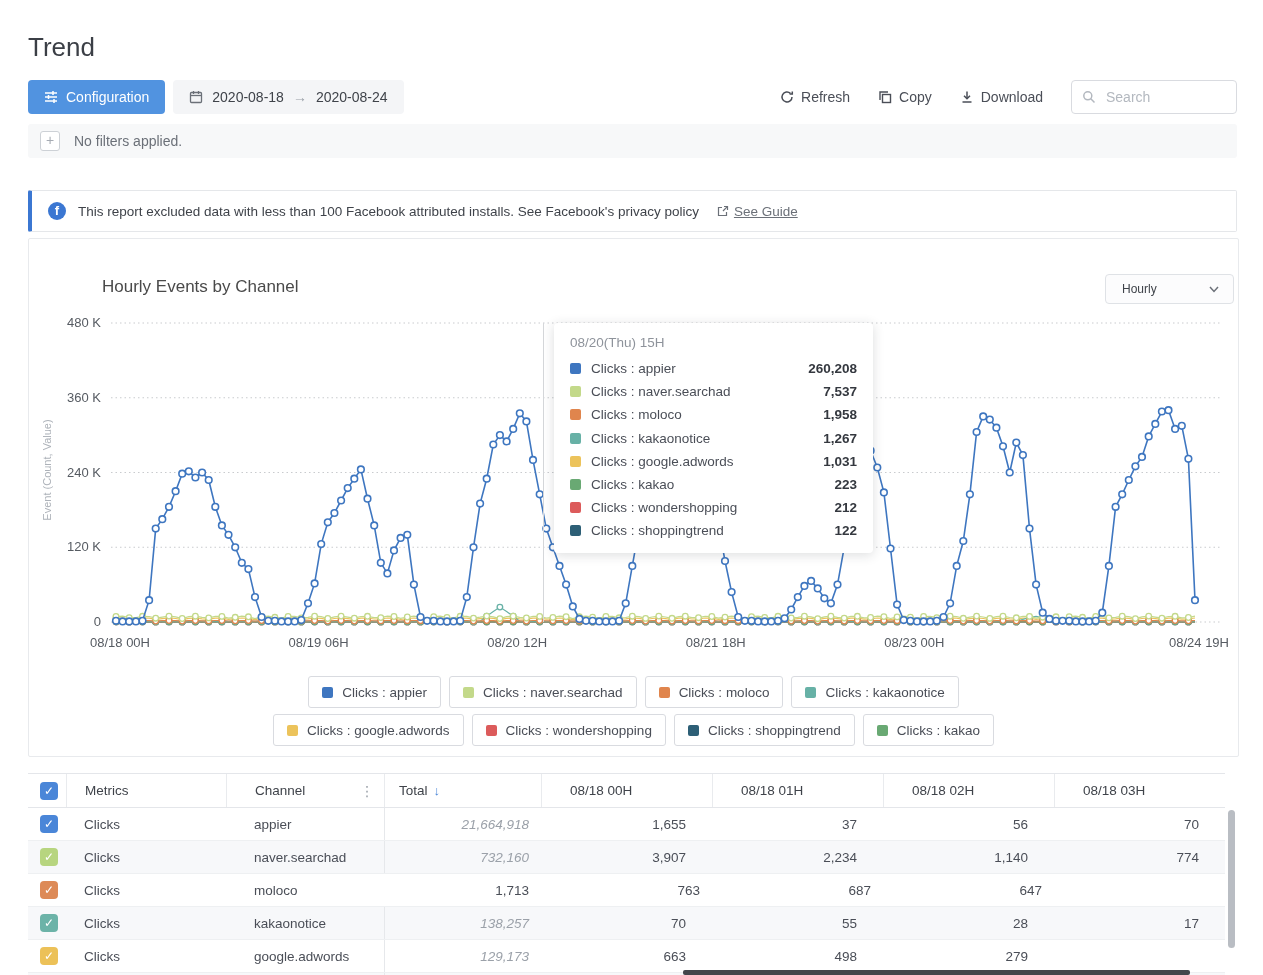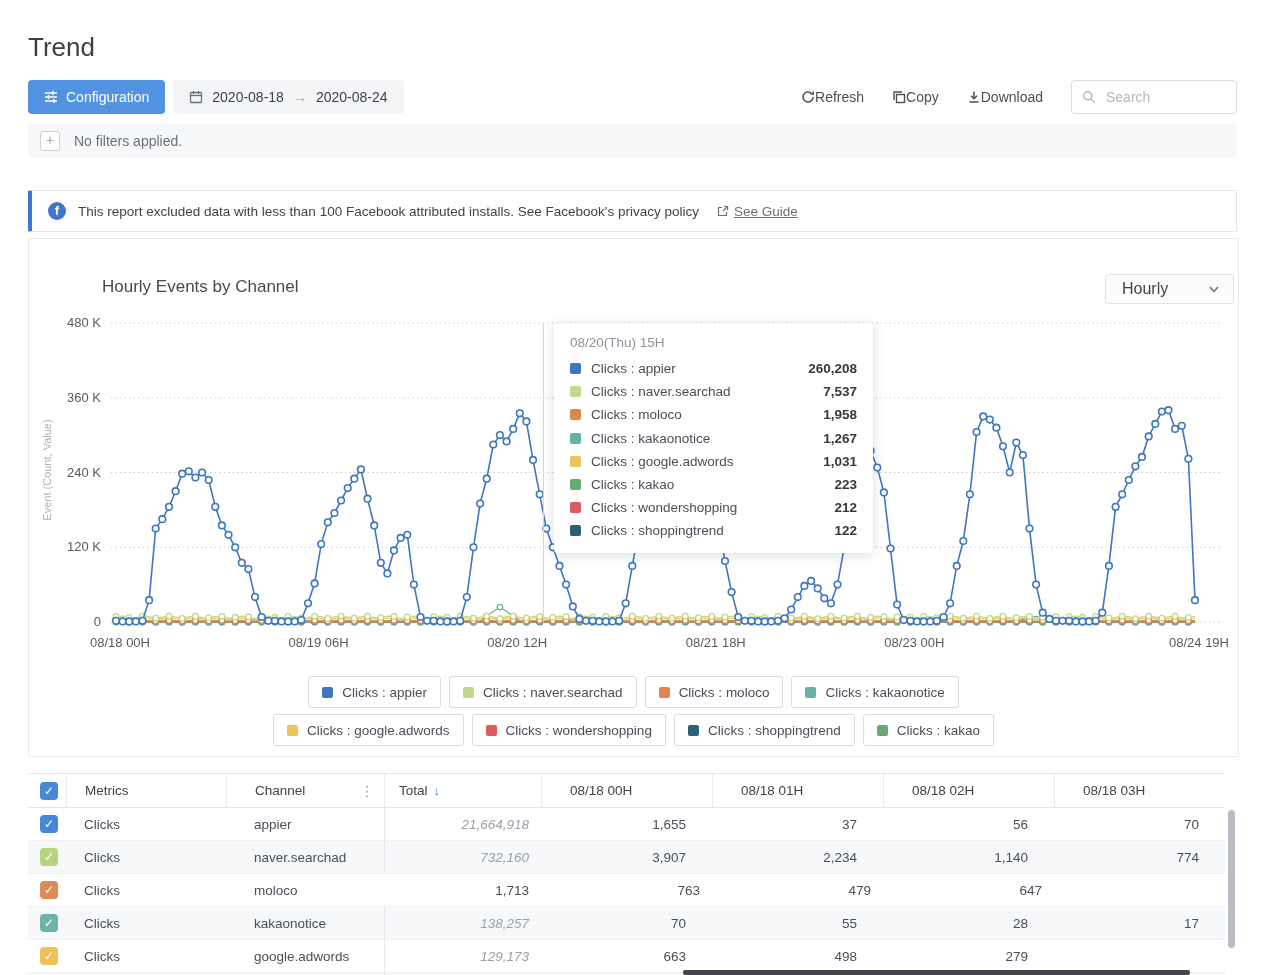--- a/index.html
+++ b/index.html
@@ -16,21 +16,21 @@
   .btn-primary{
     display:flex;align-items:center;gap:8px;height:34px;padding:0 16px;
     background:#5193e0;color:#fff;border-radius:4px;font-size:14px;cursor:pointer;
   }
   .btn-date{
     display:flex;align-items:center;gap:9px;height:34px;padding:0 16px;margin-left:8px;
     background:#f4f5f7;border-radius:4px;font-size:14px;color:#3f434a;cursor:pointer;
   }
   .btn-date .arr{color:#9aa0a8;}
   .tool-right{margin-left:auto;display:flex;align-items:center;gap:28px;}
-  .txt-btn{display:flex;align-items:center;font-size:14px;color:#4a4e57;cursor:pointer;}
+  .txt-btn{display:flex;align-items:center;gap:7px;font-size:14px;color:#4a4e57;cursor:pointer;}
   .search-box{
     width:166px;height:34px;border:1px solid #d9dbe0;border-radius:4px;
     display:flex;align-items:center;padding:0 10px;gap:8px;box-sizing:border-box;background:#fff;
   }
   .search-box input{
     border:none;outline:none;width:110px;font-size:14px;color:#ec4899;
     font-family:"Liberation Sans",sans-serif;background:transparent;
   }
   .search-box input::placeholder{color:#b3b8bf;}
   
@@ -57,21 +57,21 @@
   .guide .glabel{font-size:13.5px;text-decoration:underline;}
   
   #chartcard{
     left:28px;top:238px;width:1209px;height:517px;border:1px solid #e8eaed;border-radius:2px;background:#fff;
   }
   .chart-title{left:73px;top:38px;font-size:17px;color:#4a4a4a;}
   .interval{
     right:4px;top:35px;width:129px;height:30px;border:1px solid #dfe2e6;border-radius:4px;background:#fcfcfd;
     display:flex;align-items:center;padding:0 14px 0 16px;box-sizing:border-box;cursor:pointer;
   }
-  .interval .ival{font-size:16px;color:#3f434a;flex:1;}
+  .interval .ival{font-size:12px;color:#3f434a;flex:1;}
   .ytick{position:absolute;width:72px;text-align:right;font-size:13px;color:#565b62;}
   .xtick{position:absolute;width:90px;text-align:center;font-size:13px;color:#565b62;top:396px;}
   .ylabel-rot{
     left:-62px;top:225px;width:160px;text-align:center;font-size:11px;color:#adb2b9;
     transform:rotate(-90deg);
   }
   #chart-svg{position:absolute;left:82px;top:74px;}
   #crosshair{left:514px;top:84px;width:1px;height:299px;background:#d5d7da;pointer-events:none;}
   
   #tooltip{
@@ -1142,21 +1142,21 @@
           <div class="t-cell c-hour num">774</div>
         </div>
         <div class="t-row">
           <div class="t-cell c-check">
             <span class="cb" style="background: rgb(221, 138, 87);"></span>
           </div>
           <div class="t-cell c-metrics">Clicks</div>
           <div class="t-cell c-channel">moloco</div>
           <div class="t-cell c-hour num">1,713</div>
           <div class="t-cell c-hour num">763</div>
-          <div class="t-cell c-hour num">479</div>
+          <div class="t-cell c-hour num">687</div>
           <div class="t-cell c-hour num">647</div>
         </div>
         <div class="t-row">
           <div class="t-cell c-check">
             <span class="cb" style="background: rgb(108, 179, 168);"></span>
           </div>
           <div class="t-cell c-metrics">Clicks</div>
           <div class="t-cell c-channel">kakaonotice</div>
           <div class="t-cell c-total total-val">138,257</div>
           <div class="t-cell c-hour num">70</div>

